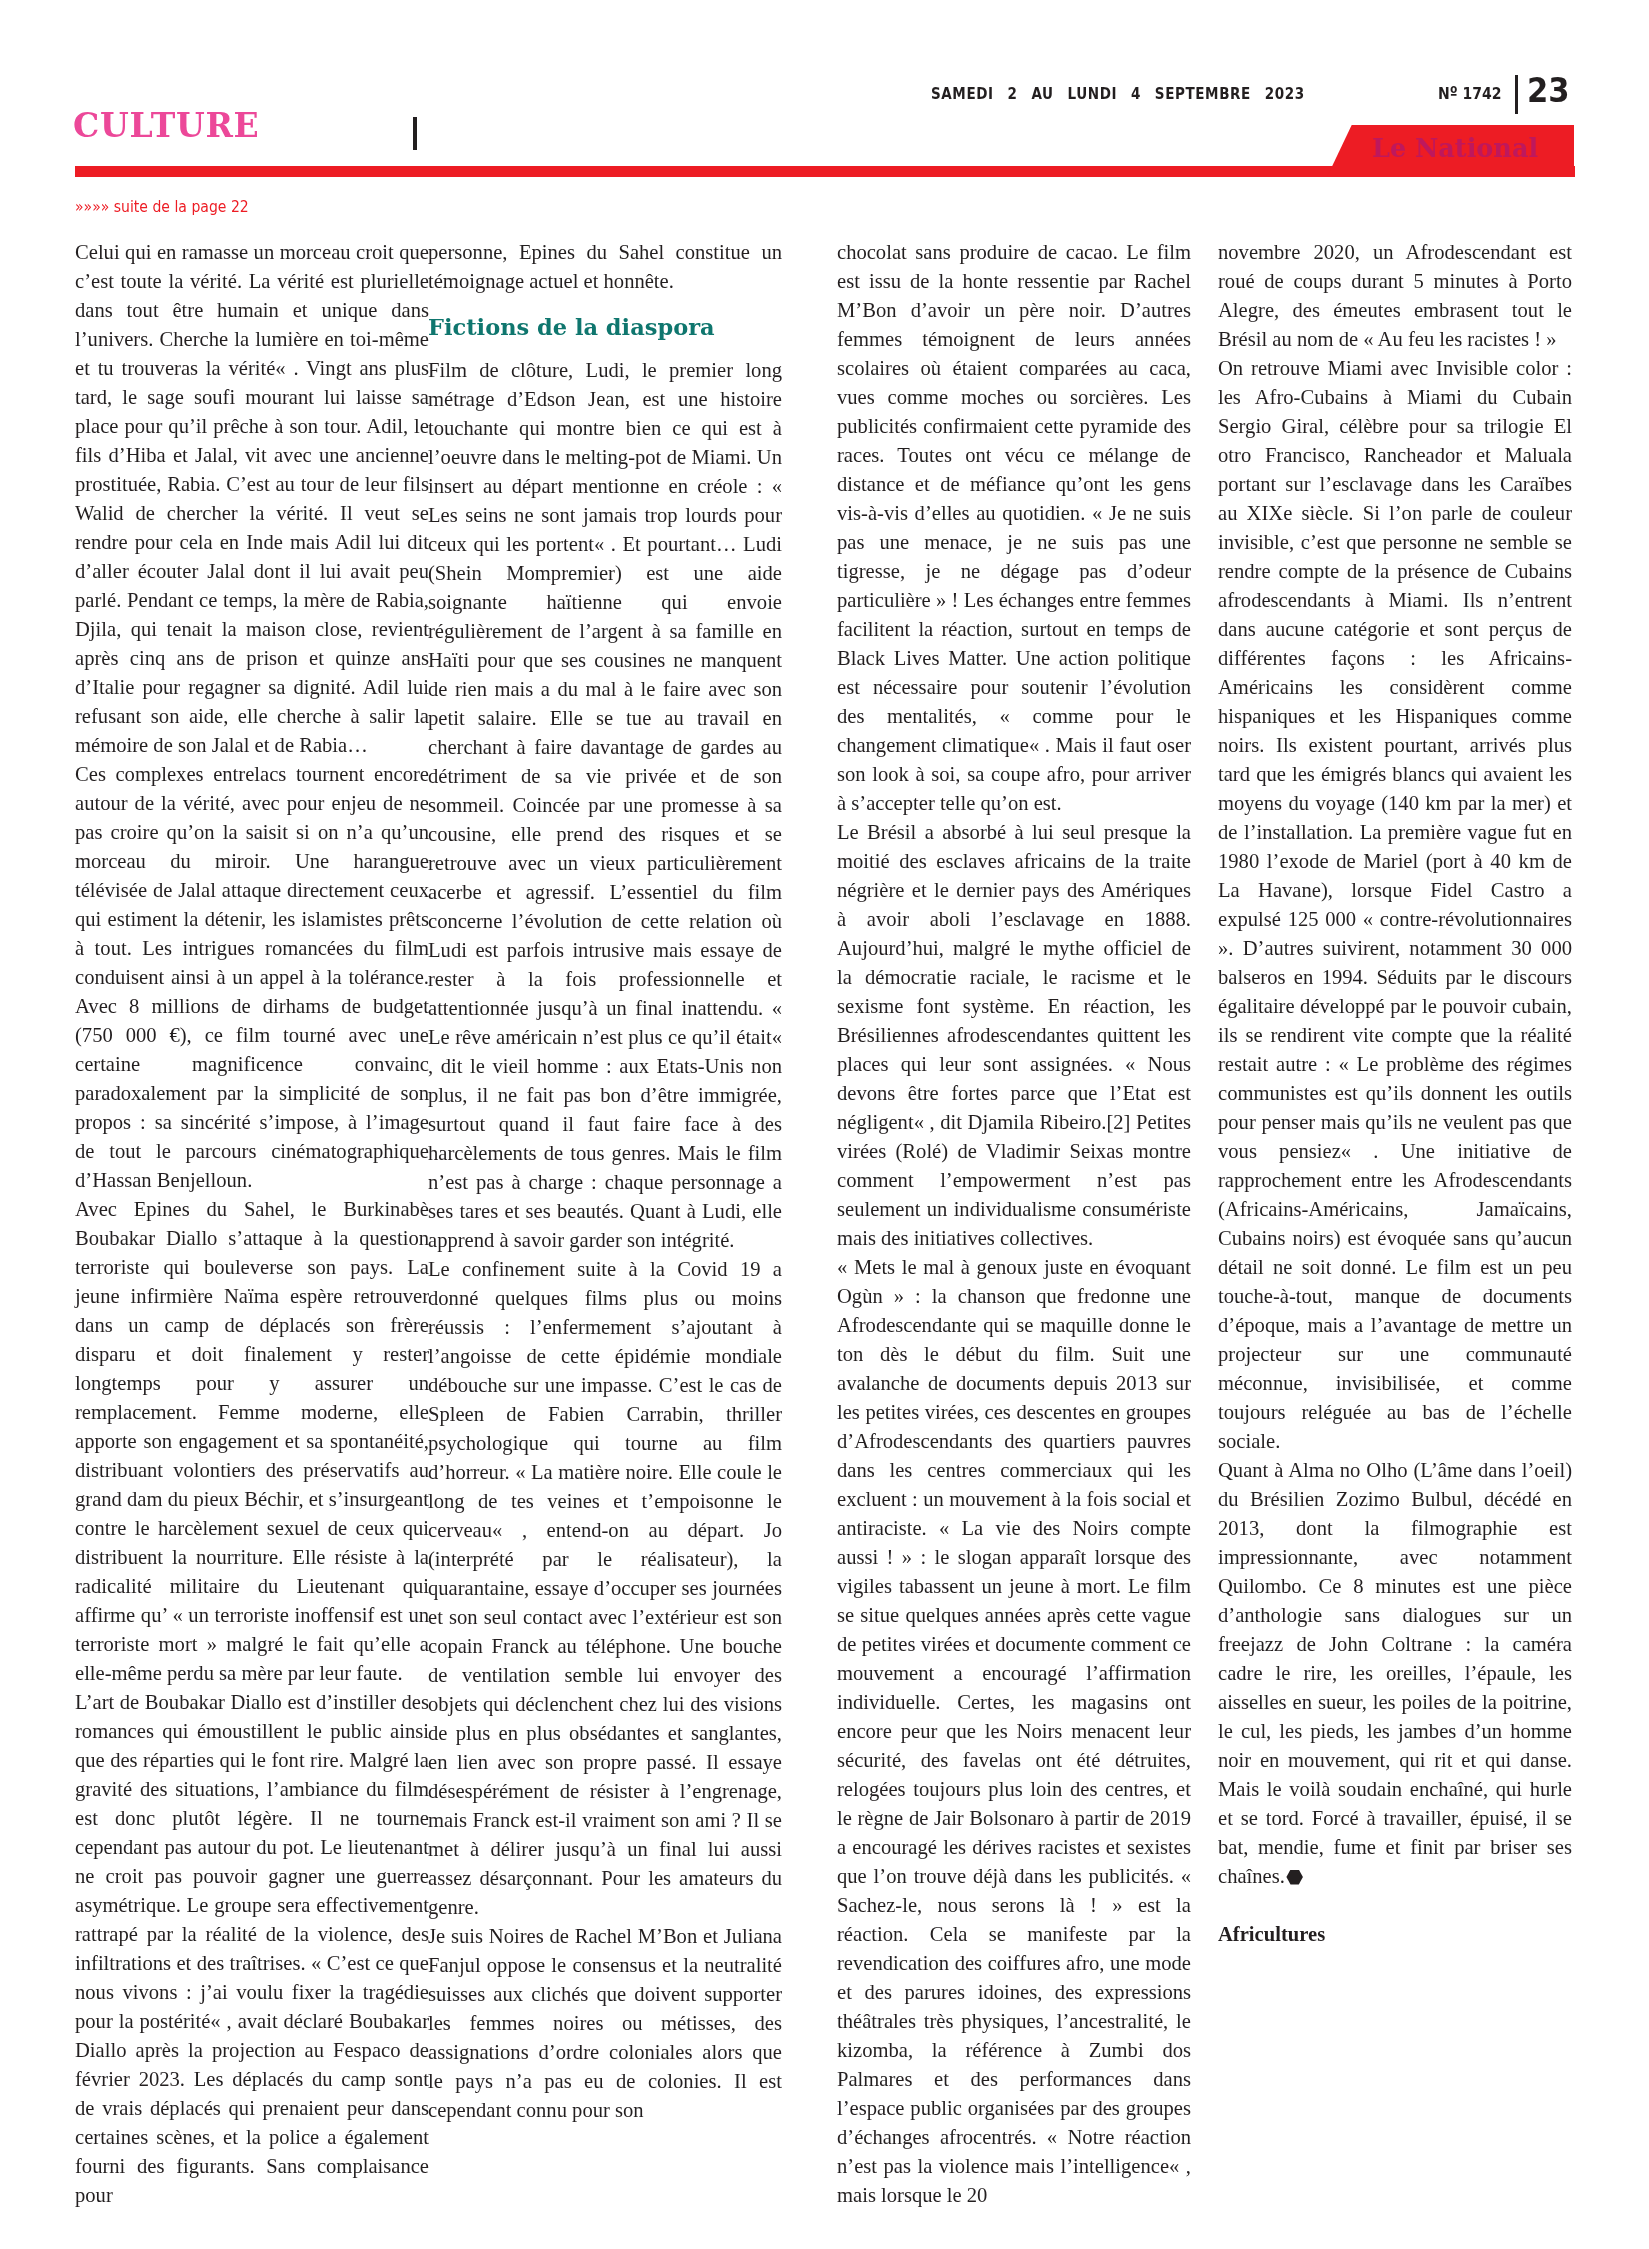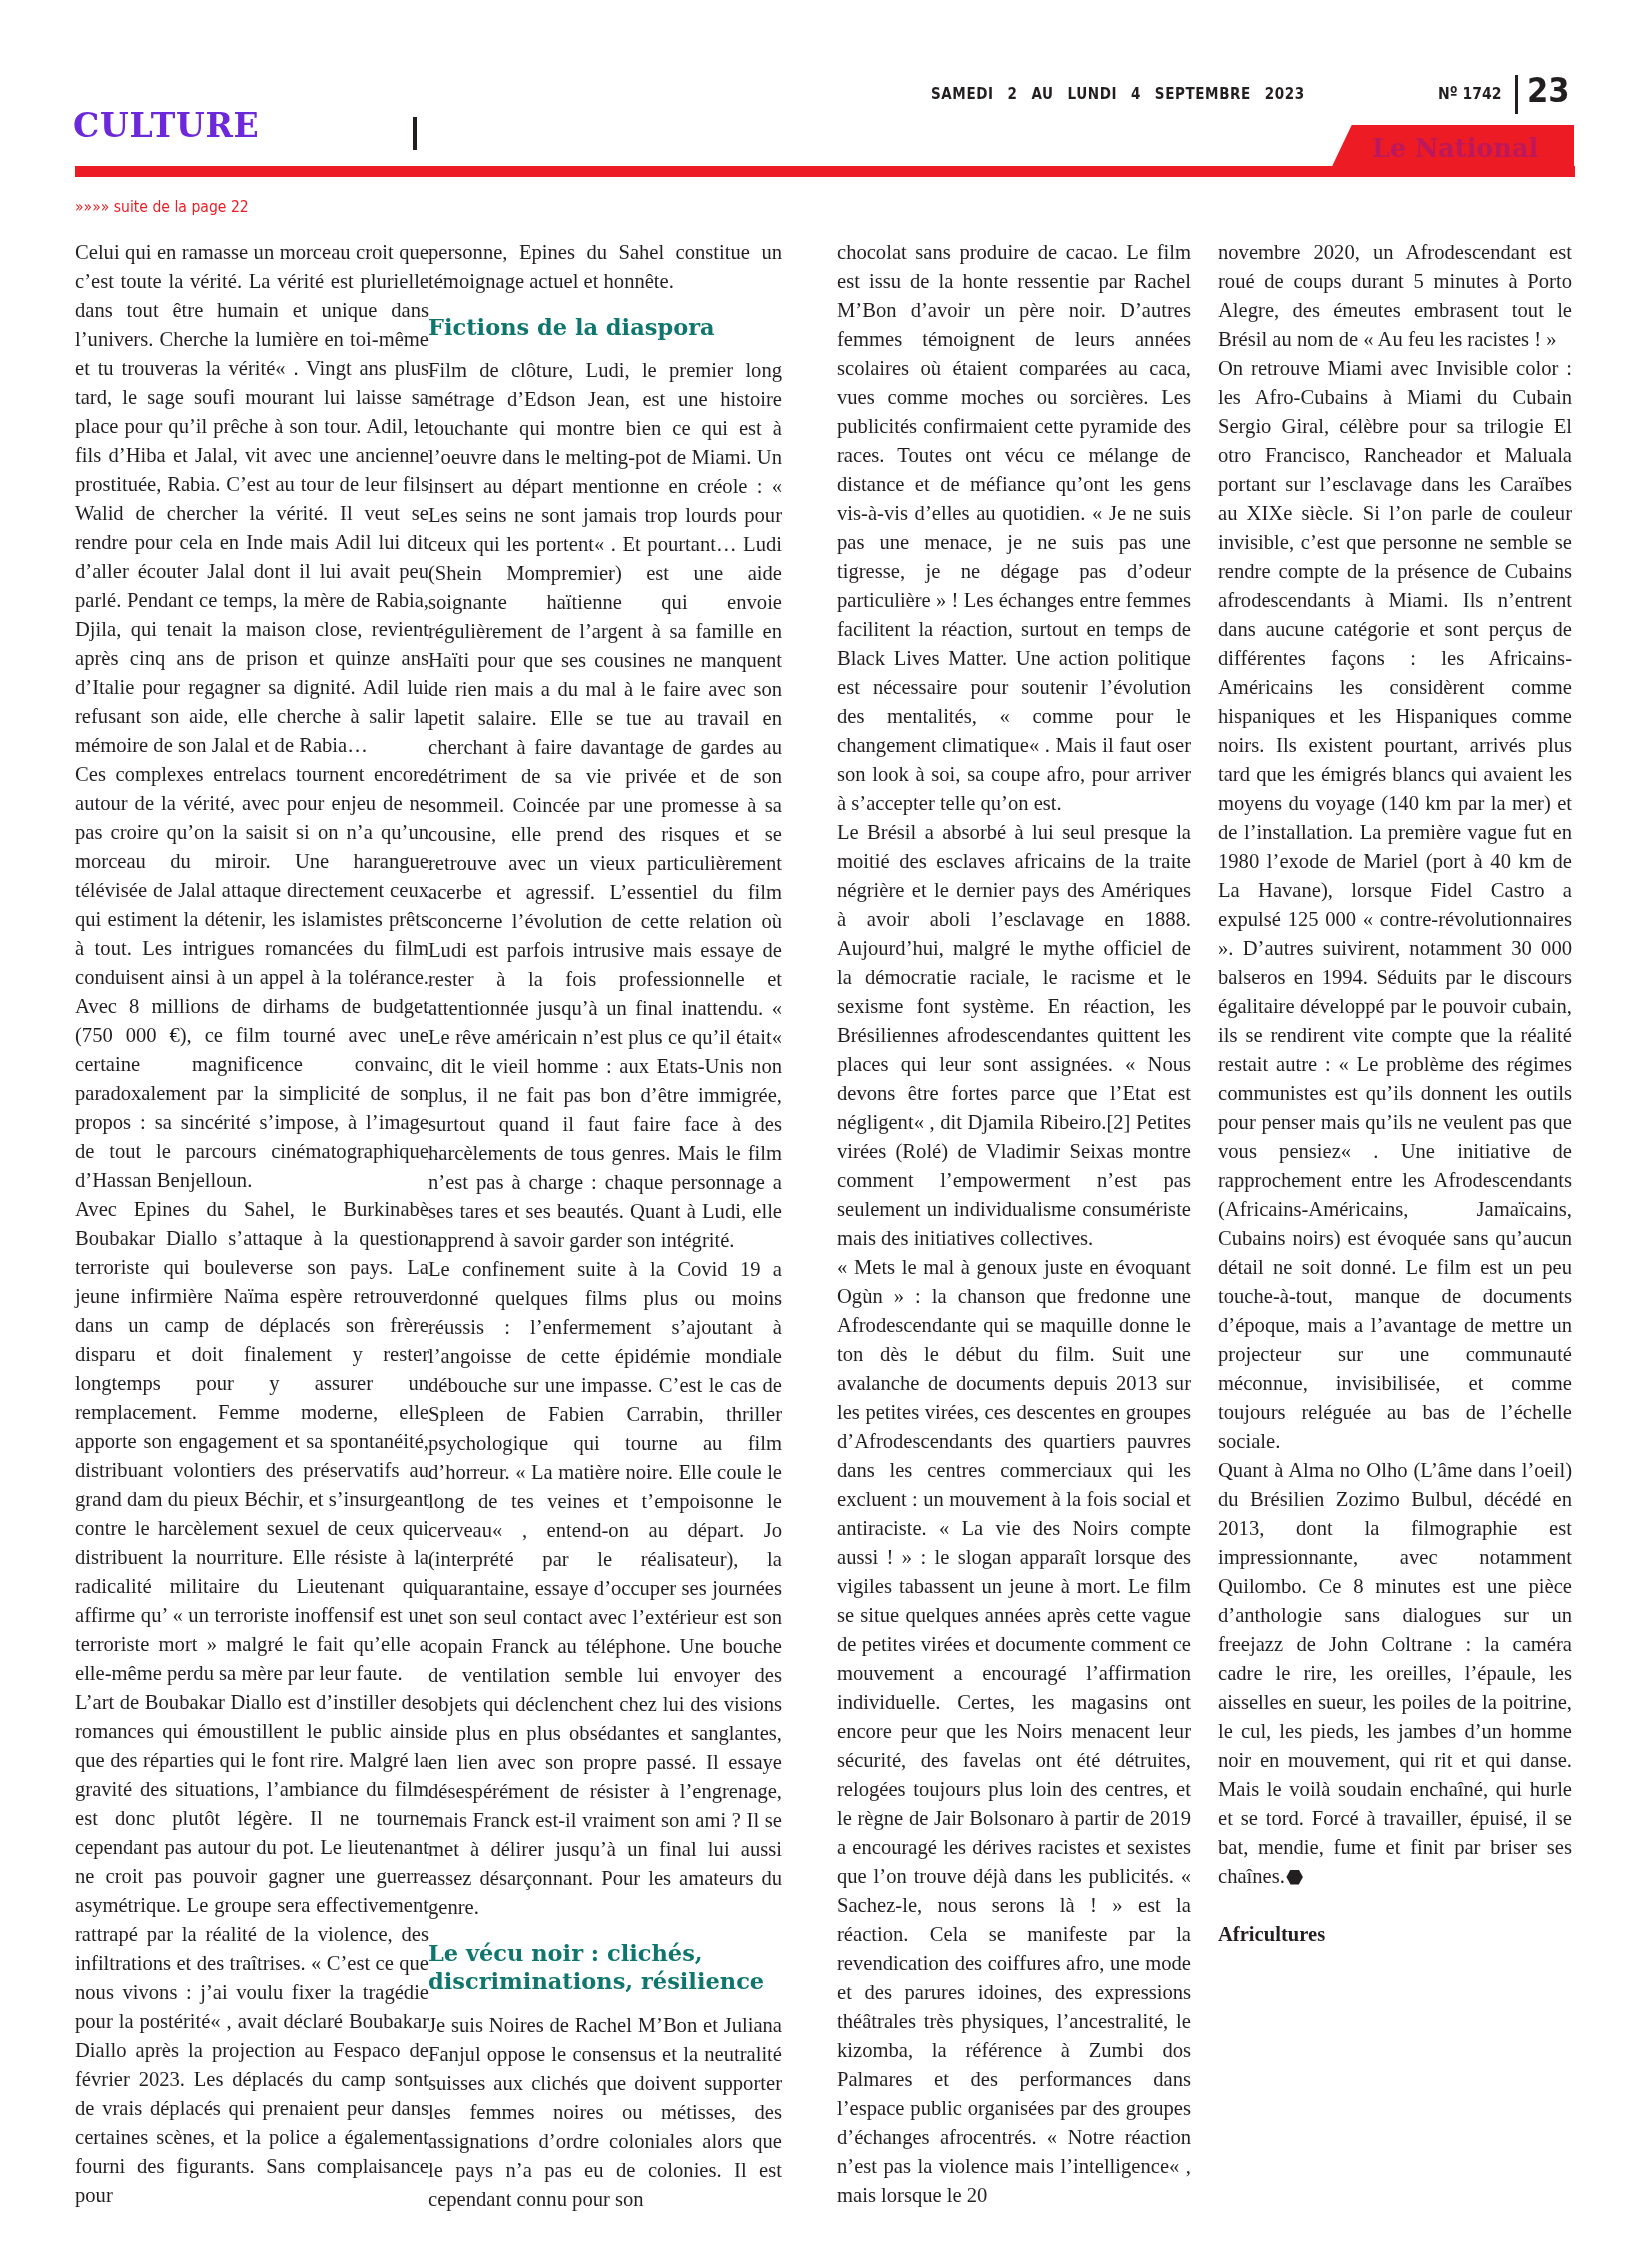--- a/index.html
+++ b/index.html
@@ -15,21 +15,21 @@
     transform: scaleX(0.85); transform-origin: left center;
   }
   .page-sep { position: absolute; left: 1515px; top: 75px; width: 3px; height: 39px; background: #231f20; }
   .page-num {
     position: absolute; top: 70px; left: 1527px;
     font-family: "DejaVu Sans", sans-serif; font-weight: bold; font-size: 34px; color: #231f20;
     transform: scaleX(0.9); transform-origin: left center;
   }
   .section-title {
     position: absolute; top: 106px; left: 73px;
-    font-family: "DejaVu Serif", serif; font-weight: bold; font-size: 33px; color: #6d28d9; letter-spacing: 0.7px;
+    font-family: "DejaVu Serif", serif; font-weight: bold; font-size: 33px; color: #ec4899; letter-spacing: 0.7px;
   }
   .section-bar-tick { position: absolute; left: 413px; top: 117px; width: 3.7px; height: 33px; background: #231f20; }
   .red-bar { position: absolute; left: 75px; top: 166px; width: 1500px; height: 10.5px; background: #ed1c24; }
   .brand-tab {
     position: absolute; left: 1327px; top: 125px; width: 247px; height: 52px; background: #ed1c24;
     clip-path: polygon(10% 0, 100% 0, 100% 100%, 0 100%);
   }
   .brand-name {
     position: absolute; left: 1372px; top: 133px;
     font-family: "DejaVu Serif", serif; font-weight: bold; font-size: 25.5px; color: #be185d;
@@ -81,21 +81,20 @@
   <p>Ces complexes entrelacs tournent encore autour de la vérité, avec pour enjeu de ne pas croire qu’on la saisit si on n’a qu’un morceau du miroir. Une harangue télévisée de Jalal attaque directement ceux qui estiment la détenir, les islamistes prêts à tout. Les intrigues romancées du film conduisent ainsi à un appel à la tolérance. Avec 8 millions de dirhams de budget (750 000 €), ce film tourné avec une certaine magnificence convainc paradoxalement par la simplicité de son propos : sa sincérité s’impose, à l’image de tout le parcours cinématographique d’Hassan Benjelloun.</p>
   <p>Avec Epines du Sahel, le Burkinabè Boubakar Diallo s’attaque à la question terroriste qui bouleverse son pays. La jeune infirmière Naïma espère retrouver dans un camp de déplacés son frère disparu et doit finalement y rester longtemps pour y assurer un remplacement. Femme moderne, elle apporte son engagement et sa spontanéité, distribuant volontiers des préservatifs au grand dam du pieux Béchir, et s’insurgeant contre le harcèlement sexuel de ceux qui distribuent la nourriture. Elle résiste à la radicalité militaire du Lieutenant qui affirme qu’ « un terroriste inoffensif est un terroriste mort » malgré le fait qu’elle a elle-même perdu sa mère par leur faute.</p>
   <p>L’art de Boubakar Diallo est d’instiller des romances qui émoustillent le public ainsi que des réparties qui le font rire. Malgré la gravité des situations, l’ambiance du film est donc plutôt légère. Il ne tourne cependant pas autour du pot. Le lieutenant ne croit pas pouvoir gagner une guerre asymétrique. Le groupe sera effectivement rattrapé par la réalité de la violence, des infiltrations et des traîtrises. « C’est ce que nous vivons : j’ai voulu fixer la tragédie pour la postérité« , avait déclaré Boubakar Diallo après la projection au Fespaco de février 2023. Les déplacés du camp sont de vrais déplacés qui prenaient peur dans certaines scènes, et la police a également fourni des figurants. Sans complaisance pour</p>
 </div>
 
 <div class="column col2">
   <p>personne, Epines du Sahel constitue un témoignage actuel et honnête.</p>
   <h2>Fictions de la diaspora</h2>
   <p>Film de clôture, Ludi, le premier long métrage d’Edson Jean, est une histoire touchante qui montre bien ce qui est à l’oeuvre dans le melting-pot de Miami. Un insert au départ mentionne en créole : « Les seins ne sont jamais trop lourds pour ceux qui les portent« . Et pourtant… Ludi (Shein Mompremier) est une aide soignante haïtienne qui envoie régulièrement de l’argent à sa famille en Haïti pour que ses cousines ne manquent de rien mais a du mal à le faire avec son petit salaire. Elle se tue au travail en cherchant à faire davantage de gardes au détriment de sa vie privée et de son sommeil. Coincée par une promesse à sa cousine, elle prend des risques et se retrouve avec un vieux particulièrement acerbe et agressif. L’essentiel du film concerne l’évolution de cette relation où Ludi est parfois intrusive mais essaye de rester à la fois professionnelle et attentionnée jusqu’à un final inattendu. « Le rêve américain n’est plus ce qu’il était« , dit le vieil homme : aux Etats-Unis non plus, il ne fait pas bon d’être immigrée, surtout quand il faut faire face à des harcèlements de tous genres. Mais le film n’est pas à charge : chaque personnage a ses tares et ses beautés. Quant à Ludi, elle apprend à savoir garder son intégrité.</p>
   <p>Le confinement suite à la Covid 19 a donné quelques films plus ou moins réussis : l’enfermement s’ajoutant à l’angoisse de cette épidémie mondiale débouche sur une impasse. C’est le cas de Spleen de Fabien Carrabin, thriller psychologique qui tourne au film d’horreur. « La matière noire. Elle coule le long de tes veines et t’empoisonne le cerveau« , entend-on au départ. Jo (interprété par le réalisateur), la quarantaine, essaye d’occuper ses journées et son seul contact avec l’extérieur est son copain Franck au téléphone. Une bouche de ventilation semble lui envoyer des objets qui déclenchent chez lui des visions de plus en plus obsédantes et sanglantes, en lien avec son propre passé. Il essaye désespérément de résister à l’engrenage, mais Franck est-il vraiment son ami ? Il se met à délirer jusqu’à un final lui aussi assez désarçonnant. Pour les amateurs du genre.</p>
-  <h2>Le vécu noir : clichés, discriminations, résilience</h2>
   <p>Je suis Noires de Rachel M’Bon et Juliana Fanjul oppose le consensus et la neutralité suisses aux clichés que doivent supporter les femmes noires ou métisses, des assignations d’ordre coloniales alors que le pays n’a pas eu de colonies. Il est cependant connu pour son</p>
 </div>
 
 <div class="column col3">
   <p>chocolat sans produire de cacao. Le film est issu de la honte ressentie par Rachel M’Bon d’avoir un père noir. D’autres femmes témoignent de leurs années scolaires où étaient comparées au caca, vues comme moches ou sorcières. Les publicités confirmaient cette pyramide des races. Toutes ont vécu ce mélange de distance et de méfiance qu’ont les gens vis-à-vis d’elles au quotidien. « Je ne suis pas une menace, je ne suis pas une tigresse, je ne dégage pas d’odeur particulière » ! Les échanges entre femmes facilitent la réaction, surtout en temps de Black Lives Matter. Une action politique est nécessaire pour soutenir l’évolution des mentalités, « comme pour le changement climatique« . Mais il faut oser son look à soi, sa coupe afro, pour arriver à s’accepter telle qu’on est.</p>
   <p>Le Brésil a absorbé à lui seul presque la moitié des esclaves africains de la traite négrière et le dernier pays des Amériques à avoir aboli l’esclavage en 1888. Aujourd’hui, malgré le mythe officiel de la démocratie raciale, le racisme et le sexisme font système. En réaction, les Brésiliennes afrodescendantes quittent les places qui leur sont assignées. « Nous devons être fortes parce que l’Etat est négligent« , dit Djamila Ribeiro.[2] Petites virées (Rolé) de Vladimir Seixas montre comment l’empowerment n’est pas seulement un individualisme consumériste mais des initiatives collectives.</p>
   <p>« Mets le mal à genoux juste en évoquant Ogùn » : la chanson que fredonne une Afrodescendante qui se maquille donne le ton dès le début du film. Suit une avalanche de documents depuis 2013 sur les petites virées, ces descentes en groupes d’Afrodescendants des quartiers pauvres dans les centres commerciaux qui les excluent : un mouvement à la fois social et antiraciste. « La vie des Noirs compte aussi ! » : le slogan apparaît lorsque des vigiles tabassent un jeune à mort. Le film se situe quelques années après cette vague de petites virées et documente comment ce mouvement a encouragé l’affirmation individuelle. Certes, les magasins ont encore peur que les Noirs menacent leur sécurité, des favelas ont été détruites, relogées toujours plus loin des centres, et le règne de Jair Bolsonaro à partir de 2019 a encouragé les dérives racistes et sexistes que l’on trouve déjà dans les publicités. « Sachez-le, nous serons là ! » est la réaction. Cela se manifeste par la revendication des coiffures afro, une mode et des parures idoines, des expressions théâtrales très physiques, l’ancestralité, le kizomba, la référence à Zumbi dos Palmares et des performances dans l’espace public organisées par des groupes d’échanges afrocentrés. « Notre réaction n’est pas la violence mais l’intelligence« , mais lorsque le 20</p>
 </div>
 
 <div class="column col4">

